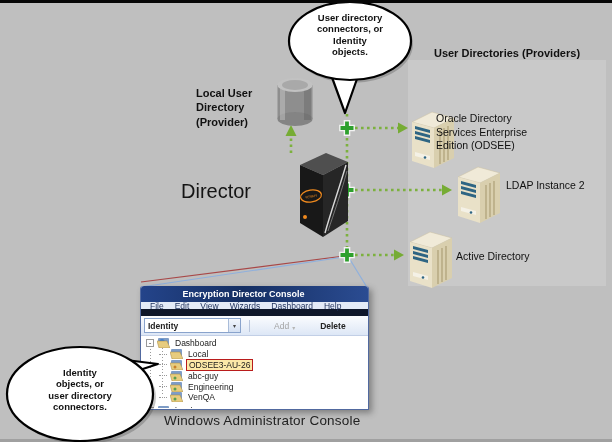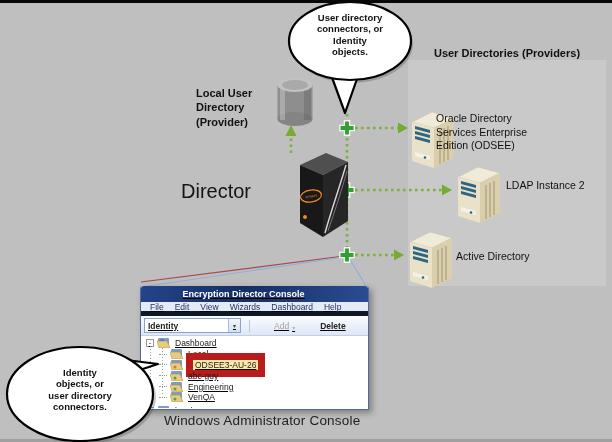--- a/index.html
+++ b/index.html
@@ -25,25 +25,25 @@
 
   svg.layer { left:0; top:0; width:612px; height:442px; pointer-events:none; }
   .z2 { z-index:2; } .z3 { z-index:3; } .z8 { z-index:8; }
 
   .bubble-text { z-index:9; text-align:center; font-size:9.5px; font-weight:bold;
                  color:#111; line-height:1.2; }
 
   
   .console { left:140px; top:283px; width:229px; height:124px; z-index:5;
              border:1px solid #51699f; border-top:none; border-radius:3px 3px 0 0;
-             box-shadow:3px 3px 6px rgba(50,50,50,.45); background:#fff;text-decoration:underline; }
+             box-shadow:3px 3px 6px rgba(50,50,50,.45); background:#fff; }
   .titlebar { height:16px; border-radius:3px 3px 0 0; display:flex; align-items:center; justify-content:center;
               background:linear-gradient(90deg,#24448a 0%,#152f63 45%,#2b4c92 100%); }
   .titlebar span { color:#fff; font-size:9px; font-weight:bold; padding-right:22px; }
-  .menubar { height:14px; background:#e4ebf7; border-bottom:5px solid #0f172a;
+  .menubar { height:14px; background:#e4ebf7; border-bottom:7px solid #0f172a;
              display:flex; align-items:center; gap:11px; padding-left:9px; }
   .menubar span { font-size:8.5px; color:#1d2f5a; }
   .toolbar { height:20px; background:linear-gradient(#fbfcfe,#dde7f6);
              border-bottom:1px solid #c2cfe6; display:flex; align-items:center; padding-left:3px; }
   .combo { width:97px; height:15px; background:#fff; border:1px solid #89a3cc;
            display:flex; align-items:center; }
   .combo .val { flex:1; font-size:8.5px; font-weight:bold; color:#222; padding-left:3px; }
   .combo .btn { width:12px; height:13px; border-left:1px solid #a9bcd9; font-size:6px; color:#444;
                 background:linear-gradient(#f2f6fc,#d4e0f2); display:flex; align-items:center; justify-content:center; }
   .tb-sep { width:1px; height:12px; background:#b9c6dd; margin-left:8px; }
@@ -51,21 +51,21 @@
   .tb-add .mini { font-size:6px; color:#b5b5b5; margin-left:3px; }
   .tb-del { margin-left:25px; font-size:8.5px; font-weight:bold; color:#232323; }
   .tree { position:relative; height:72px; background:#fff; padding-top:2px; overflow:hidden; }
   .trow { height:10.8px; display:flex; align-items:center; gap:3px; }
   .trow.root { padding-left:5px; }
   .trow.child { padding-left:18px; }
   .trow.last { margin-top:3px; }
   .exp { width:8px; height:8px; border:1px solid #999; background:#fff; font-size:8px; line-height:6px;
          text-align:center; color:#333; flex:0 0 auto; }
   .tlabel { font-size:8.5px; color:#1a1a1a; padding:0 2px; white-space:nowrap; }
-  .tlabel.selected { background:#fce9a8; border:7px solid #b91c1c; }
+  .tlabel.selected { background:#fce9a8; border:1px solid #b91c1c; }
   .dash { width:8px; border-top:1px dotted #999; flex:0 0 auto; }
   .guide { position:absolute; width:1px;
            background:repeating-linear-gradient(to bottom,#9a9a9a 0 1px,transparent 1px 3px); }
 </style>
 </head>
 <body>
 
 <div class="stage">
 
   <div class="abs panel"></div>

